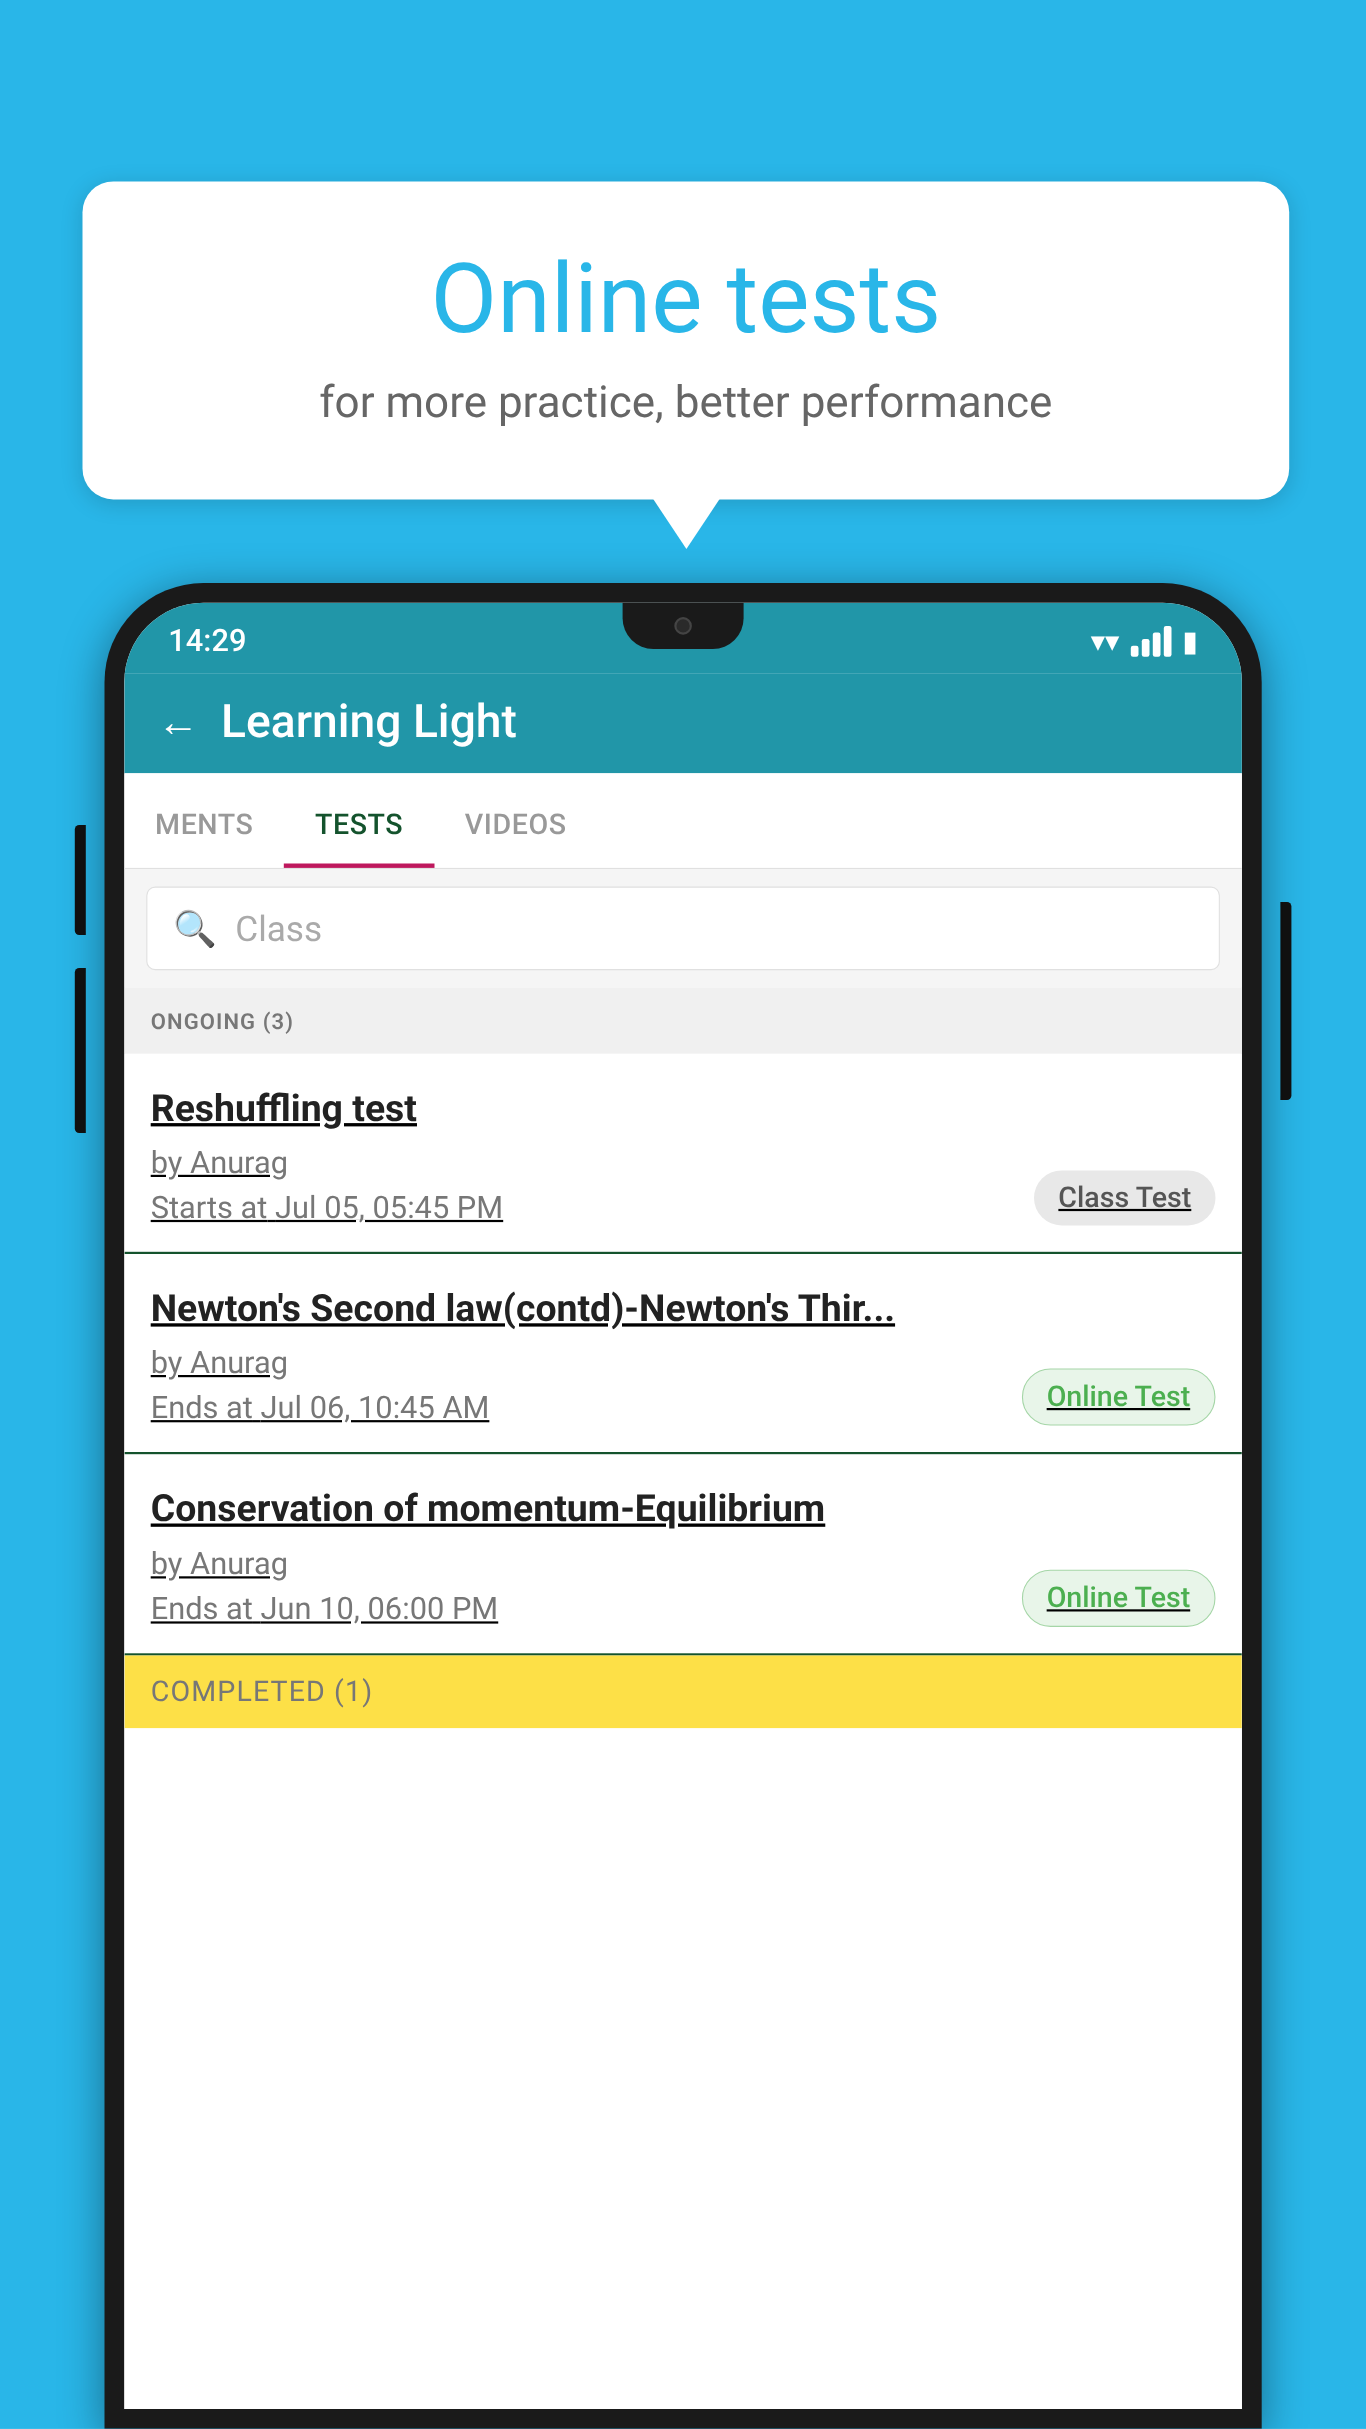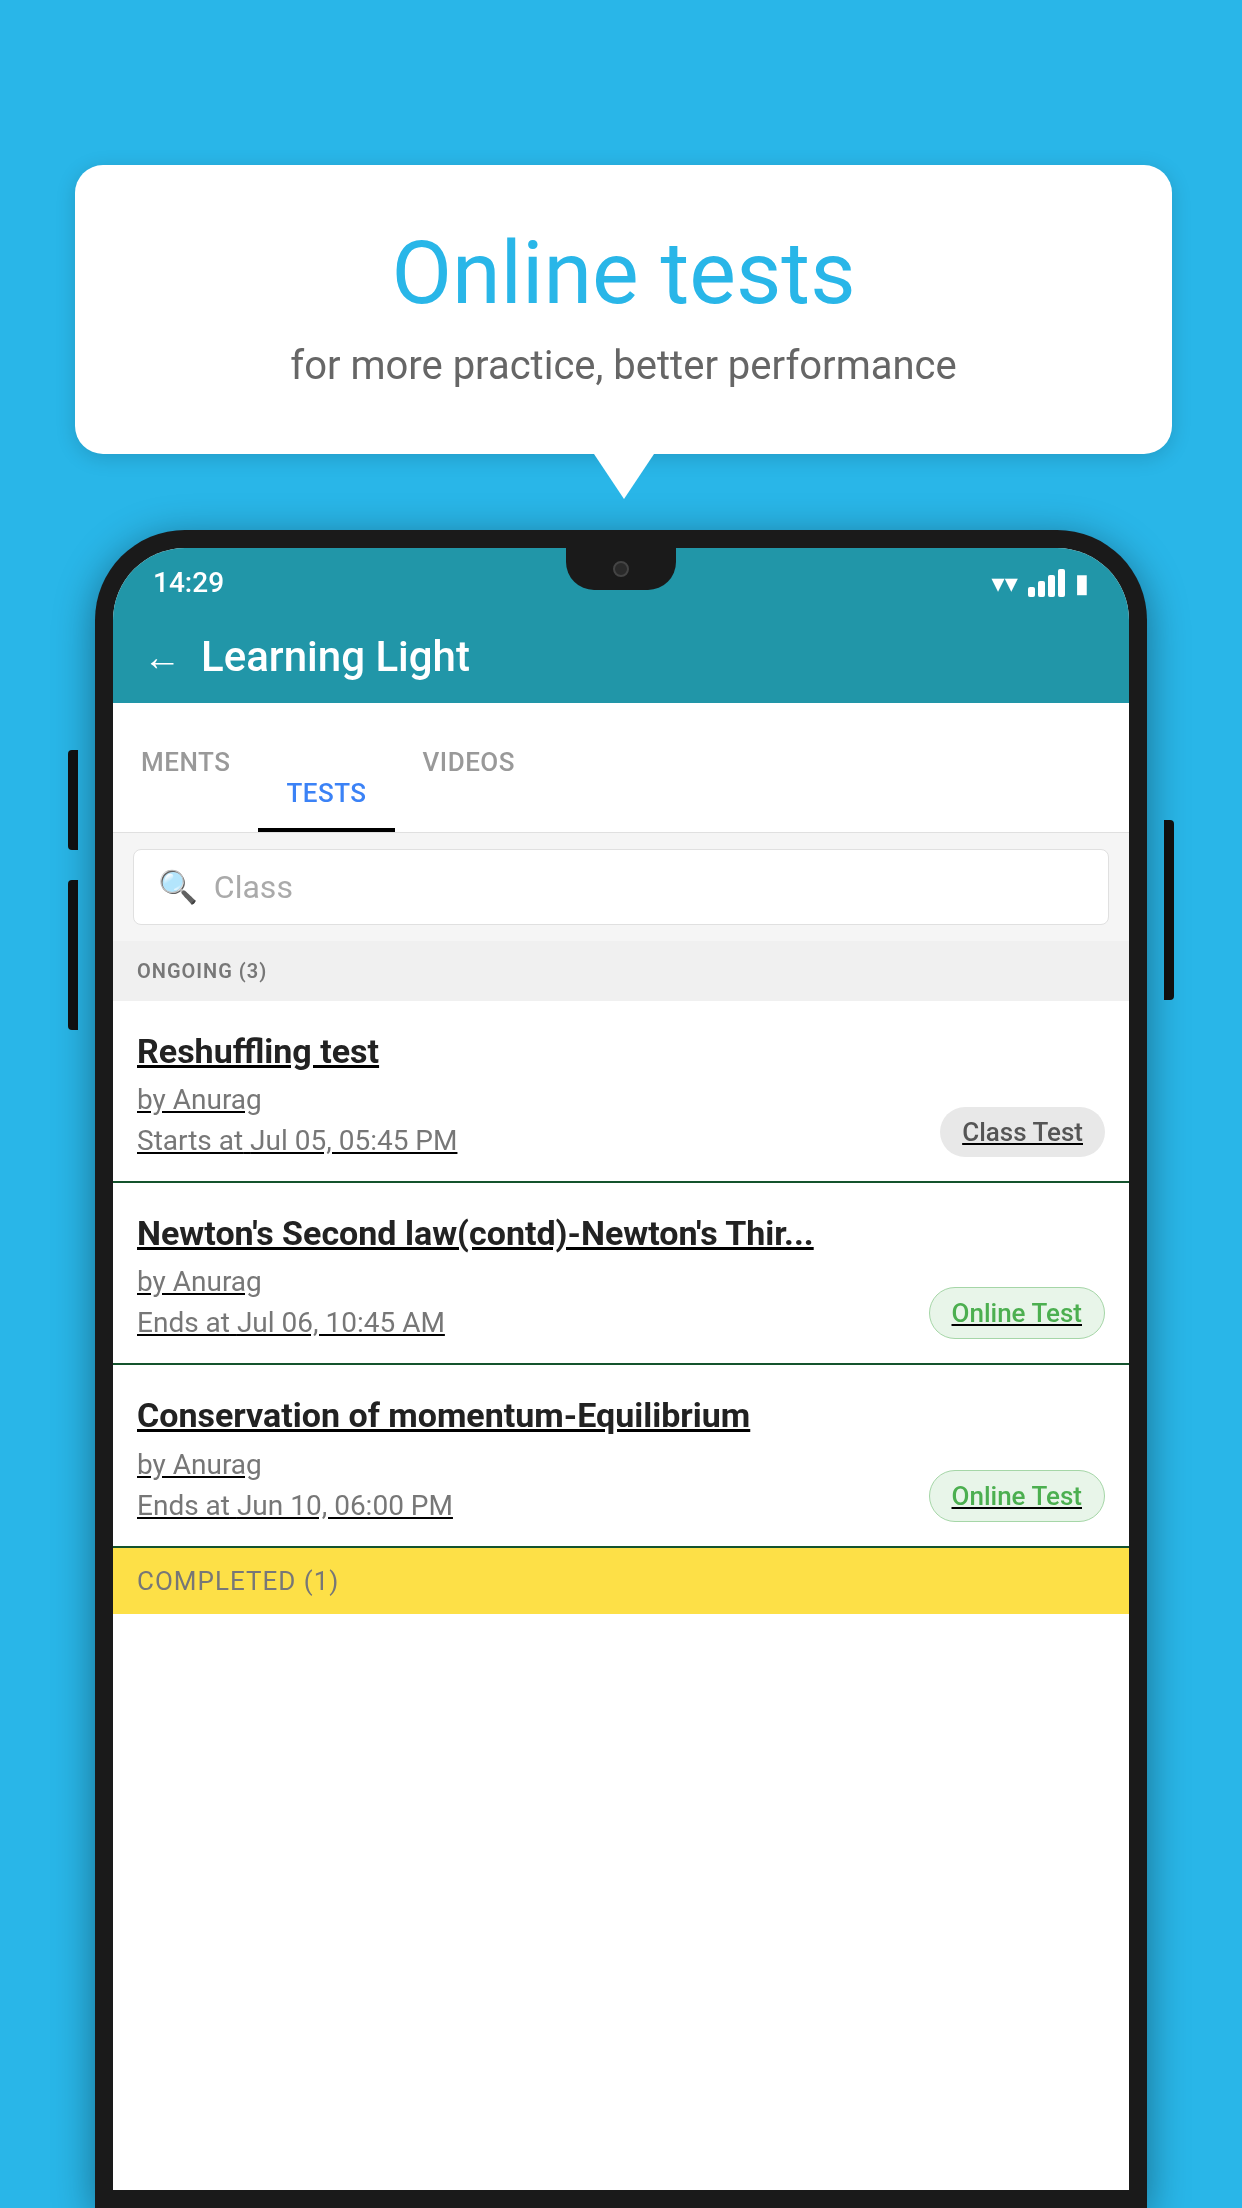--- a/index.html
+++ b/index.html
@@ -132,34 +132,33 @@
     }
 
     
     .tab-bar {
       background: white;
       display: flex;
       border-bottom: 1px solid #e0e0e0;
       overflow-x: auto;
     }
     .tab-item {
-      padding: 44px 28px 20px;
+      padding: 32px 28px 20px;
       font-size: 26px;
       font-weight: 500;
       color: #999;
       letter-spacing: 0.5px;
       text-transform: uppercase;
       cursor: pointer;
       white-space: nowrap;
       flex-shrink: 0;
     }
     .tab-item.active {
-      color: #3b82f6;
-      border-bottom: 4px solid #000000;
-      margin-top: 31px;
+      color: #14532d;
+      border-bottom: 4px solid #be185d;
     }
 
     
     .search-container {
       background: #f5f5f5;
       padding: 16px 20px;
     }
     .search-bar {
       background: white;
       border-radius: 8px;

